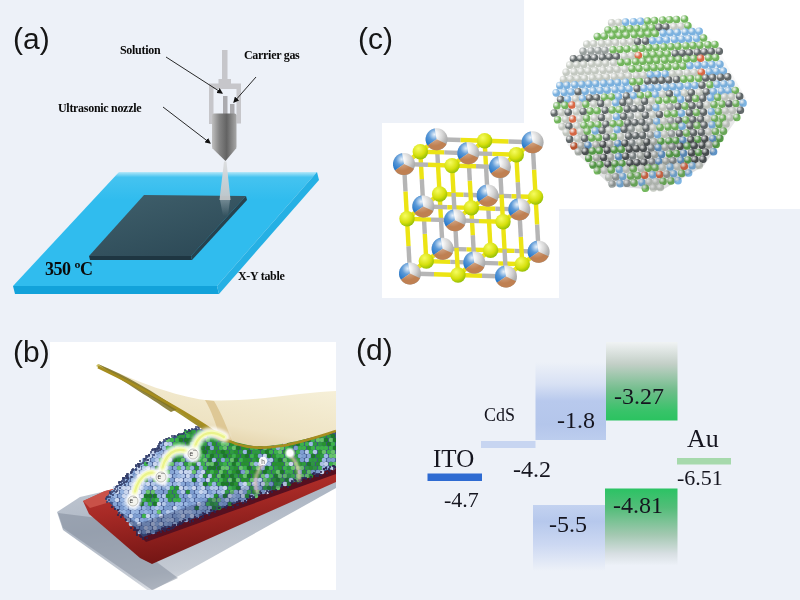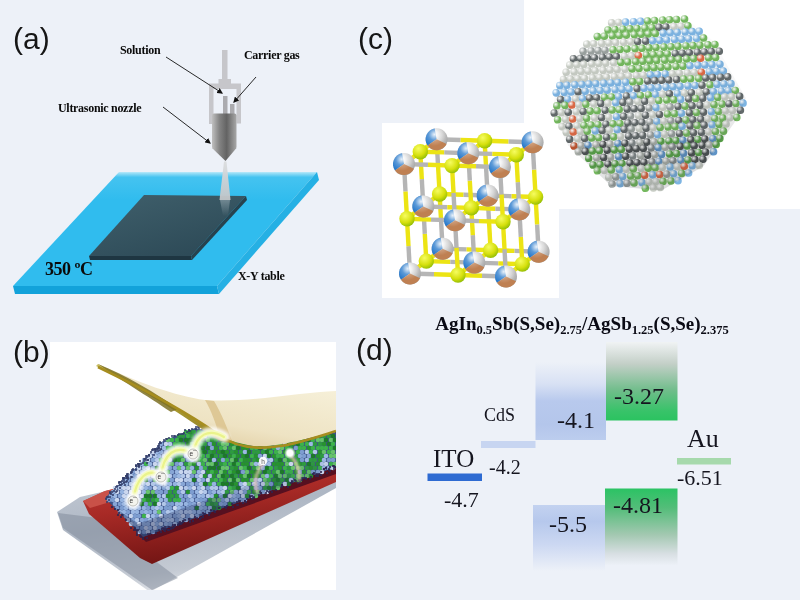--- a/index.html
+++ b/index.html
@@ -2084,24 +2084,23 @@
 
 <div class="lbl" style="left:13px;top:22px;">(a)</div>
 <div class="lbl" style="left:358px;top:22px;">(c)</div>
 <div class="lbl" style="left:13px;top:335px;">(b)</div>
 <div class="lbl" style="left:356px;top:333px;">(d)</div>
 <div class="bs" style="left:120px;top:43px;">Solution</div>
 <div class="bs" style="left:244px;top:48px;">Carrier gas</div>
 <div class="bs" style="left:58px;top:101px;">Ultrasonic nozzle</div>
 <div class="bs" style="left:45px;top:259px;font-size:18px;letter-spacing:-0.5px;">350 ºC</div>
 <div class="bs" style="left:238px;top:269px;">X-Y table</div>
-<div class="title">AgIn<sub>0.5</sub>Sb(S,Se)<sub>2.75</sub>/AgSb<sub>1.25</sub>(S,Se)<sub>2.375</sub></div>
 <div class="ser" style="left:433px;top:445px;font-size:25px;">ITO</div>
 <div class="ser" style="left:444px;top:487px;font-size:22px;">-4.7</div>
 <div class="ser" style="left:484px;top:405px;font-size:18px;">CdS</div>
-<div class="ser" style="left:489px;top:456px;font-size:20px;">-4.2</div>
-<div class="ser" style="left:557px;top:407px;font-size:24px;">-4.1</div>
+<div class="ser" style="left:513px;top:456px;font-size:24px;">-4.2</div>
+<div class="ser" style="left:557px;top:407px;font-size:24px;">-1.8</div>
 <div class="ser" style="left:614px;top:383px;font-size:24px;">-3.27</div>
 <div class="ser" style="left:549px;top:511px;font-size:24px;">-5.5</div>
 <div class="ser" style="left:613px;top:492px;font-size:24px;">-4.81</div>
 <div class="ser" style="left:687px;top:424px;font-size:26px;">Au</div>
 <div class="ser" style="left:677px;top:465px;font-size:22px;">-6.51</div>
 
 </div>
 </body></html>

